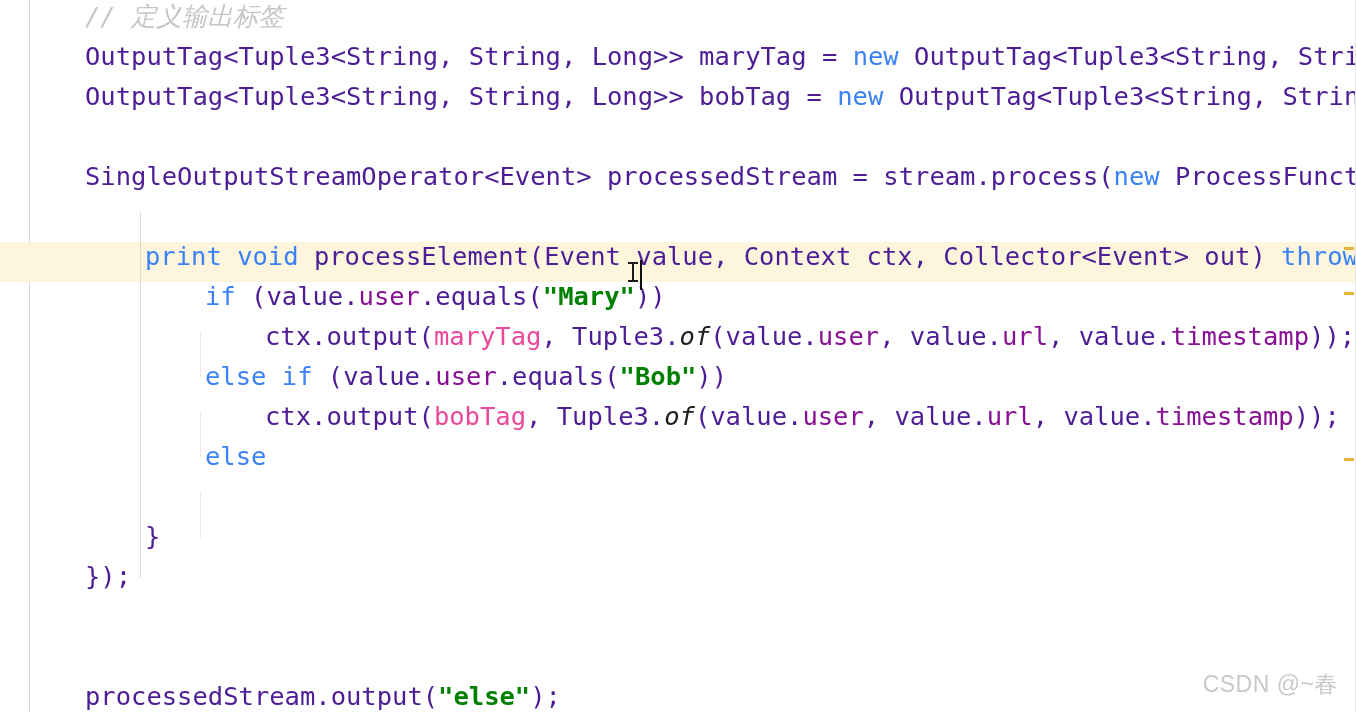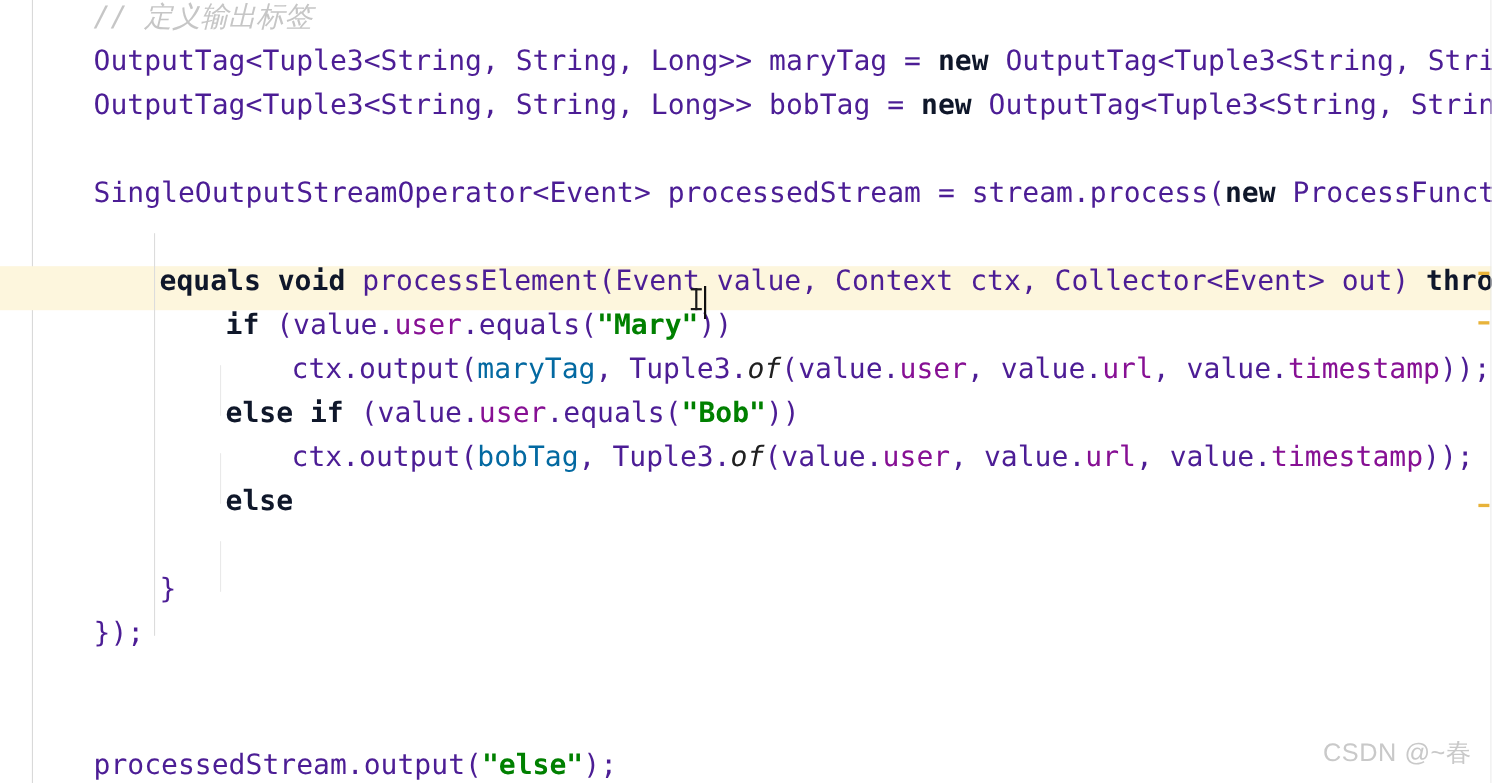--- a/index.html
+++ b/index.html
@@ -73,24 +73,24 @@
     white-space: pre;
     font-family: "DejaVu Sans Mono", "Liberation Mono", monospace;
     font-size: 25.5px;
     line-height: 40px;
     height: 40px;
     letter-spacing: 0px;
     color: #202020;
   }
 
   
-  .kw       { color: #0f172a; font-weight: bold; text-align: center; }
+  .kw       { color: #3b82f6; font-weight: normal; text-align: center; }
   .str      { color: #008000; font-weight: bold; }
   .field    { color: #871094; }
-  .tagref   { color: #0369a1; text-align: right; }
+  .tagref   { color: #ec4899; text-align: right; }
   .anno     { color: #9e9d24; }
   .comment  { color: #c6c6c6; font-style: italic; }
   .stat     { font-style: italic; }
   .plain    { color: #4c1d95; }
 
   
   .mouse-ibeam {
     position: absolute;
     width: 2px;
     height: 20px;
@@ -149,21 +149,21 @@
   <div class="indent-guide faint" style="left:200px; top:332px; height:46px;"></div>
   <div class="indent-guide faint" style="left:200px; top:412px; height:46px;"></div>
   <div class="indent-guide faint" style="left:200px; top:492px; height:46px;"></div>
 
   <div class="code-layer" id="code-layer">
       <div class="cline" style="top: -4px; left: 85px;"><span class="comment">// 定义输出标签</span></div>
       <div class="cline" style="top: 36px; left: 85px;"><span class="plain">OutputTag&lt;Tuple3&lt;String, String, Long&gt;&gt; maryTag = </span><span class="kw">new</span><span class="plain"> OutputTag&lt;Tuple3&lt;String, String</span></div>
       <div class="cline" style="top: 76px; left: 85px;"><span class="plain">OutputTag&lt;Tuple3&lt;String, String, Long&gt;&gt; bobTag = </span><span class="kw">new</span><span class="plain"> OutputTag&lt;Tuple3&lt;String, String,</span></div>
       <div class="cline" style="top: 116px; left: 85px;"></div>
       <div class="cline" style="top: 156px; left: 85px;"><span class="plain">SingleOutputStreamOperator&lt;Event&gt; processedStream = stream.process(</span><span class="kw">new</span><span class="plain"> ProcessFunctio</span></div>
-      <div class="cline" style="top: 236px; left: 145px;"><span class="kw">equals</span><span class="plain"> </span><span class="kw">void</span><span class="plain"> processElement(Event value, Context ctx, Collector&lt;Event&gt; out) </span><span class="kw">throws</span></div>
+      <div class="cline" style="top: 236px; left: 145px;"><span class="kw">print</span><span class="plain"> </span><span class="kw">void</span><span class="plain"> processElement(Event value, Context ctx, Collector&lt;Event&gt; out) </span><span class="kw">throws</span></div>
       <div class="cline" style="top: 276px; left: 205px;"><span class="kw">if</span><span class="plain"> (value.</span><span class="field">user</span><span class="plain">.equals(</span><span class="str">"Mary"</span><span class="plain">))</span></div>
       <div class="cline" style="top: 316px; left: 265px;"><span class="plain">ctx.output(</span><span class="tagref">maryTag</span><span class="plain">, Tuple3.</span><span class="stat">of</span><span class="plain">(value.</span><span class="field">user</span><span class="plain">, value.</span><span class="field">url</span><span class="plain">, value.</span><span class="field">timestamp</span><span class="plain">));</span></div>
       <div class="cline" style="top: 356px; left: 205px;"><span class="kw">else</span><span class="plain"> </span><span class="kw">if</span><span class="plain"> (value.</span><span class="field">user</span><span class="plain">.equals(</span><span class="str">"Bob"</span><span class="plain">))</span></div>
       <div class="cline" style="top: 396px; left: 265px;"><span class="plain">ctx.output(</span><span class="tagref">bobTag</span><span class="plain">, Tuple3.</span><span class="stat">of</span><span class="plain">(value.</span><span class="field">user</span><span class="plain">, value.</span><span class="field">url</span><span class="plain">, value.</span><span class="field">timestamp</span><span class="plain">));</span></div>
       <div class="cline" style="top: 436px; left: 205px;"><span class="kw">else</span></div>
       <div class="cline" style="top: 516px; left: 145px;"><span class="plain">}</span></div>
       <div class="cline" style="top: 556px; left: 85px;"><span class="plain">});</span></div>
       <div class="cline" style="top: 596px; left: 85px;"></div>
       <div class="cline" style="top: 636px; left: 85px;"></div>
       <div class="cline" style="top: 676px; left: 85px;"><span class="plain">processedStream.output(</span><span class="str">"else"</span><span class="plain">);</span></div>

